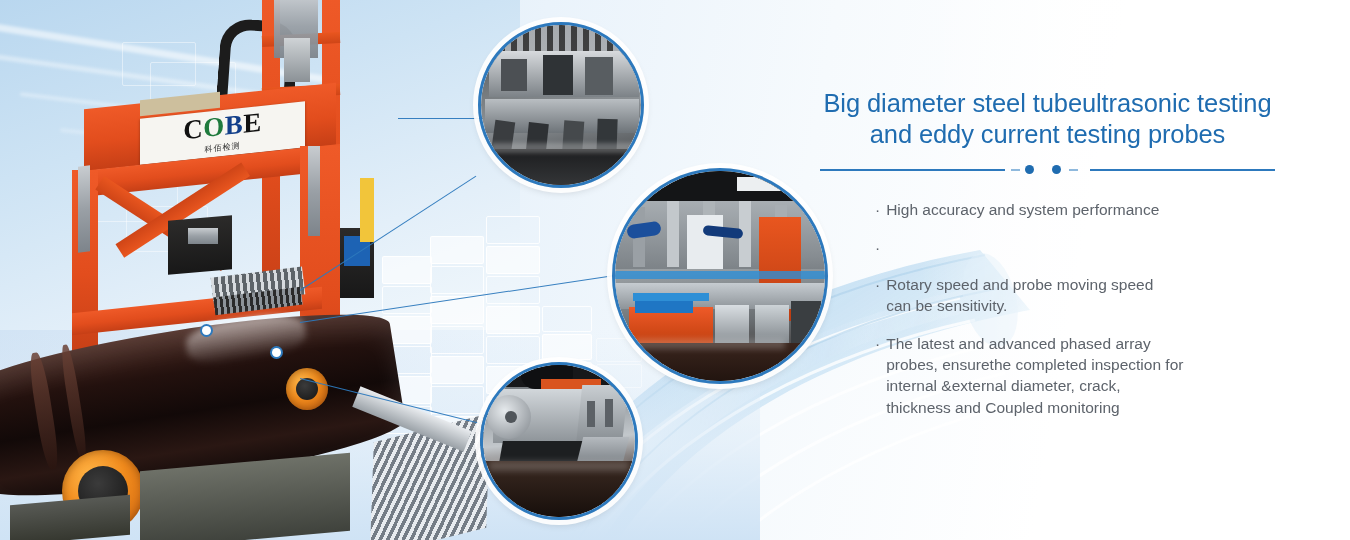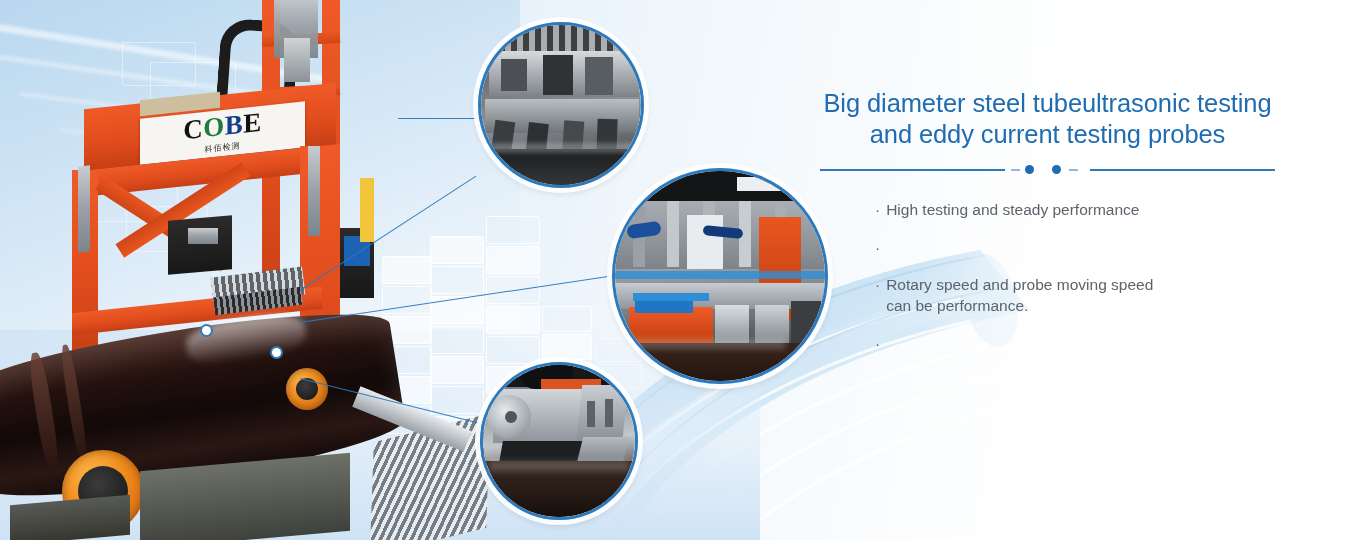--- a/index.html
+++ b/index.html
@@ -339,29 +339,33 @@
       <div class="dtick t1"></div>
       <div class="ddot d1"></div>
       <div class="ddot d2"></div>
       <div class="dtick t2"></div>
       <div class="dline r"></div>
     </div>
 
     <div class="bullets">
       <div class="bullet">
         <span class="bdot">·</span>
-        <span class="btext">High testing and steady performance</span>
+        <span class="btext">High accuracy and system performance</span>
       </div>
       <div class="bullet">
         <span class="bdot">·</span>
       </div>
       <div class="bullet">
         <span class="bdot">·</span>
         <span class="btext">Rotary speed and probe moving speed
-can be performance.</span>
+can be sensitivity.</span>
       </div>
       <div class="bullet">
         <span class="bdot">·</span>
+        <span class="btext">The latest and advanced phased array
+probes, ensurethe completed inspection for
+internal &amp;external diameter, crack,
+thickness and Coupled monitoring</span>
       </div>
     </div>
   </div>
 
 </div>
 
 </body></html>

